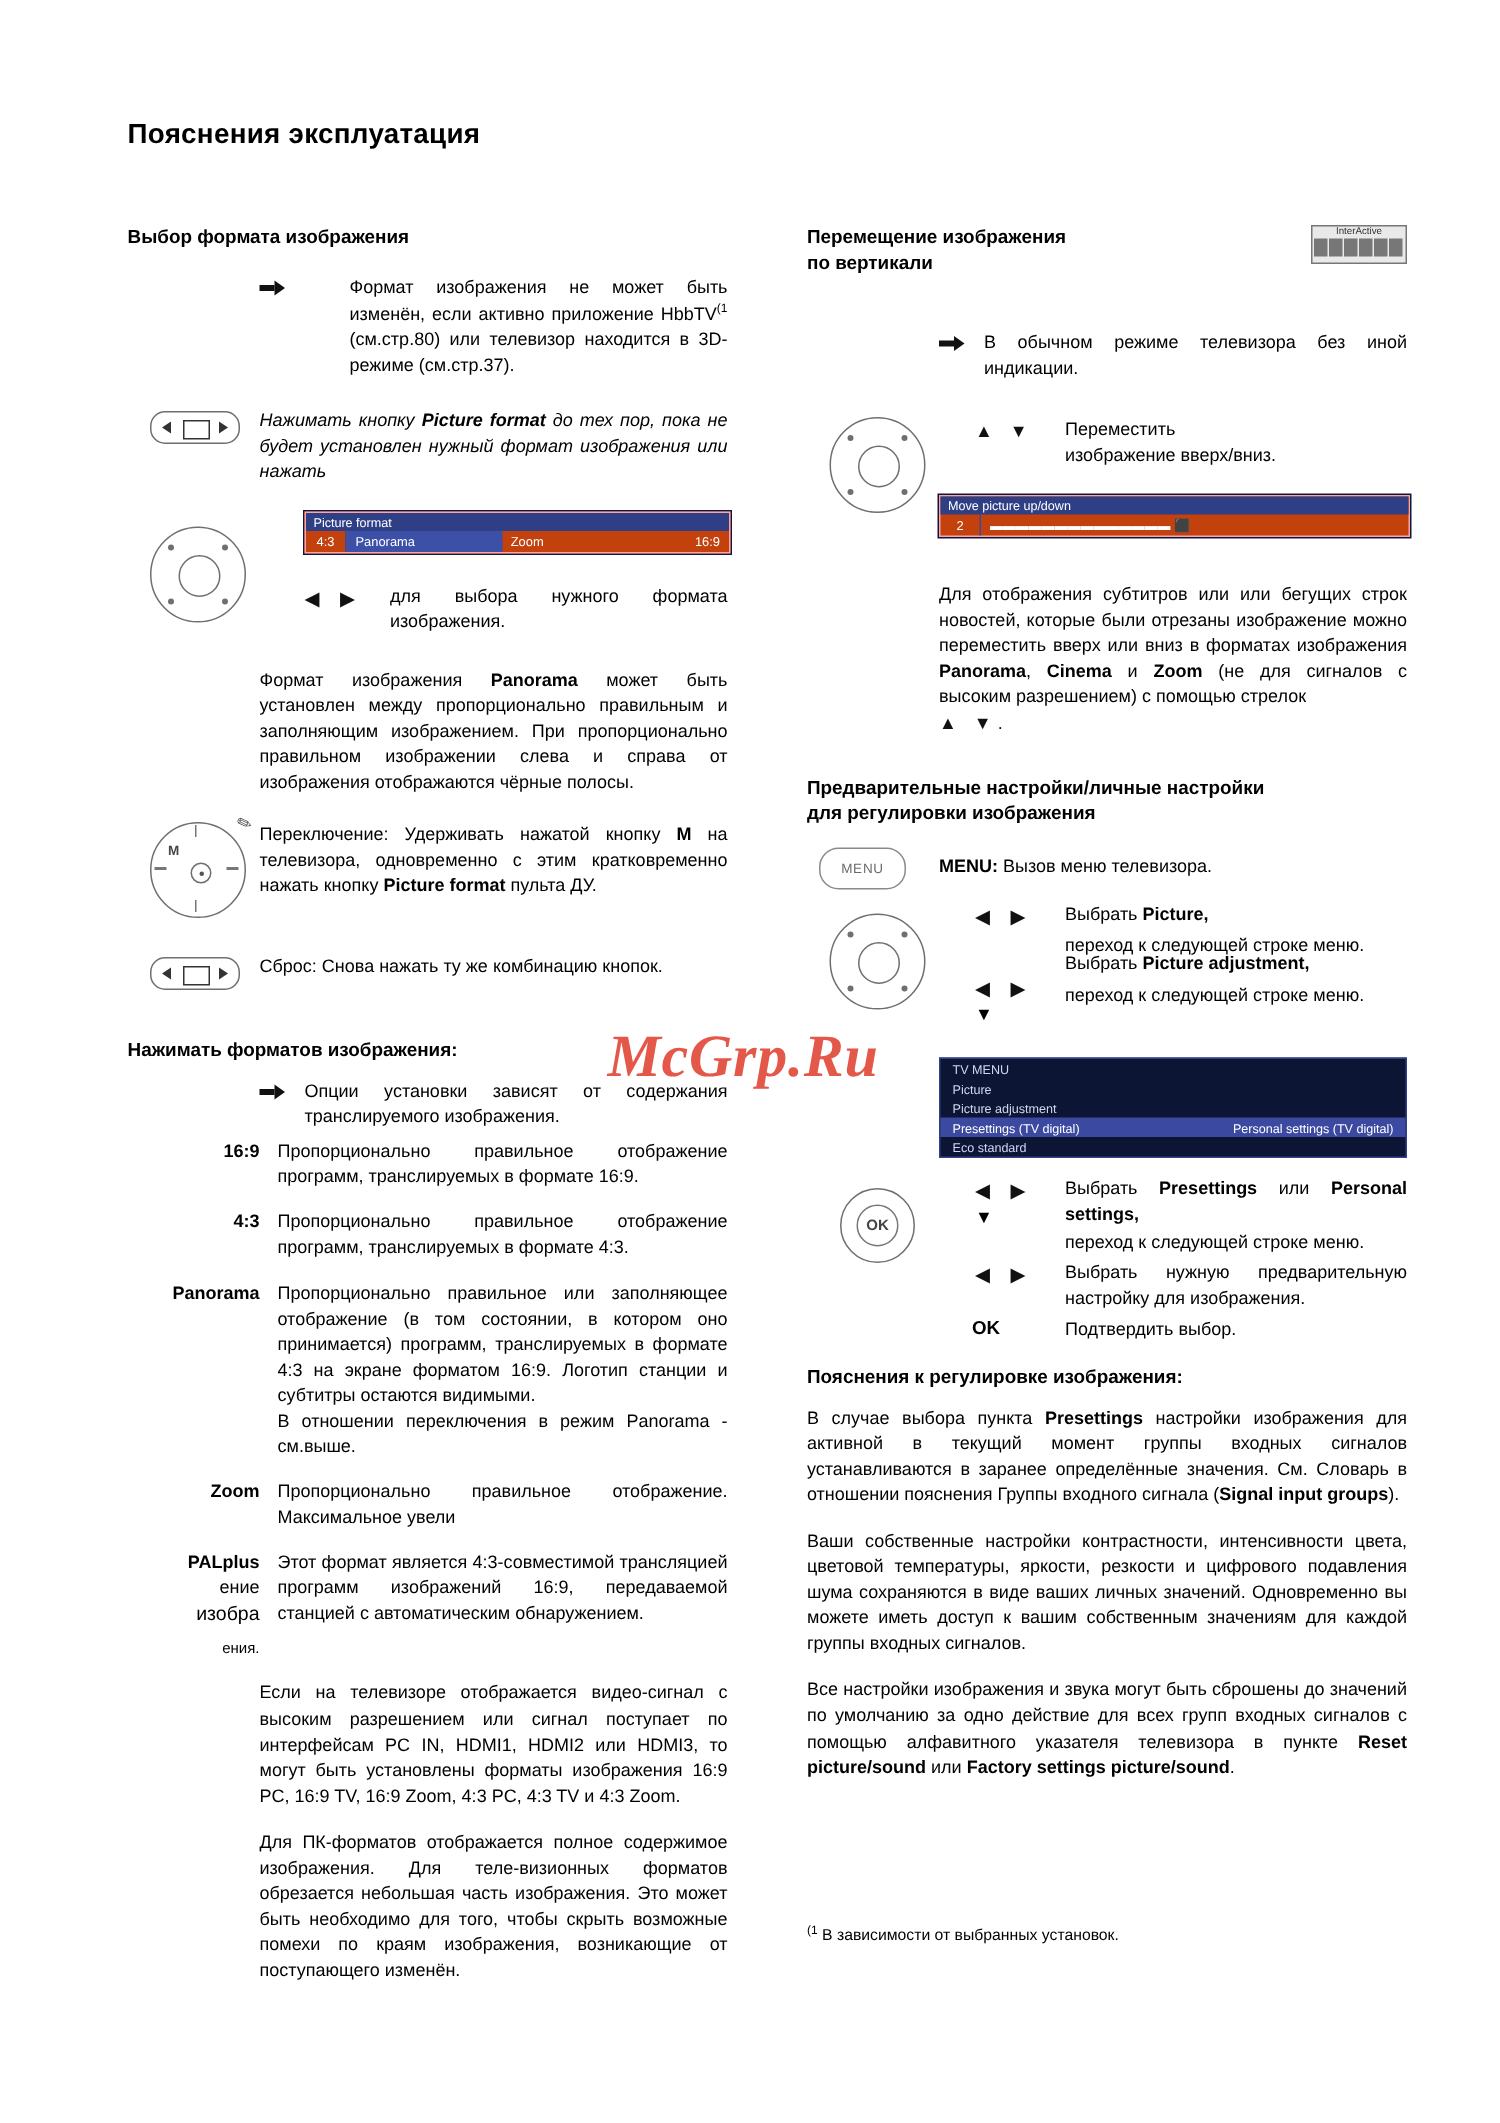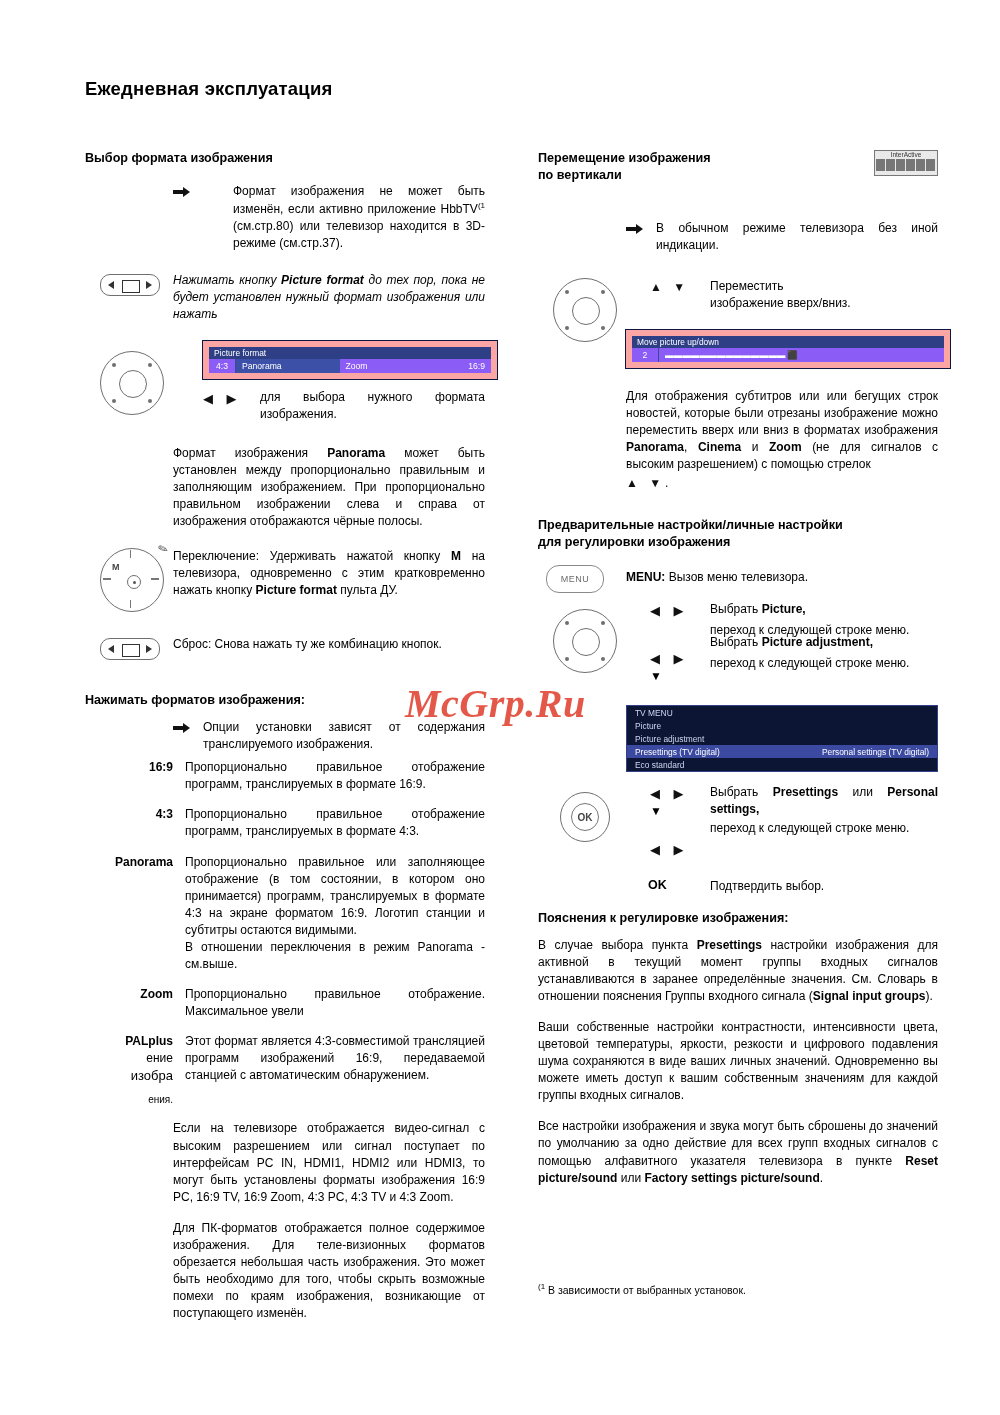--- a/index.html
+++ b/index.html
@@ -62,21 +62,21 @@
   .pfbtn .sq{position:absolute;left:50%;top:50%;width:16px;height:11px;margin:-5.5px 0 0 -8px;
     border:1.3px solid #333;}
   
   .menubtn{
     width:56px;height:26px;border-radius:13px;border:1.4px solid #8a8a8a;background:#fff;
     display:flex;align-items:center;justify-content:center;
     font-size:9px;color:#6a6a6a;letter-spacing:.5px;
   }
   
   .osd{
-    background:#8b5cf6;border:6px solid #fca5a5;color:#fff;font-size:8.6px;
+    background:#c2410c;border:1px solid #fca5a5;color:#fff;font-size:8.6px;
     box-shadow:0 0 0 1px #0d1640;
   }
   .osd .ttl{background:#2f3f86;padding:1px 5px;font-size:8.4px;}
   .osd .row2{display:flex;align-items:stretch;}
   .osd .lft{width:26px;text-align:center;padding:2px 0;border-right:1px solid #3a4b9a;}
   .osd .mid{flex:1;padding:2px 6px;}
   .osd .rgt{width:42px;text-align:right;padding:2px 6px 2px 0;}
   .osd-hl{background:#3d50a8;}
   .osd-tv{background:#0c1533;border:1px solid #33408a;color:#cfd6f2;font-size:8.4px;}
   .osd-tv .line{padding:1.5px 8px;}
@@ -113,21 +113,21 @@
   .okbtn{width:48px;height:48px;border-radius:50%;border:1.4px solid #6f6f6f;position:relative;}
   .okbtn .ok{position:absolute;left:50%;top:50%;transform:translate(-50%,-50%);
     font-size:10px;font-weight:bold;color:#444;border:1.2px solid #777;border-radius:50%;
     width:26px;height:26px;display:flex;align-items:center;justify-content:center;}
 </style>
 </head>
 <body>
 
 <div class="page">
 
-  <h1 class="title">Ежедневная эксплуатация</h1>
+  <h1 class="title">Пояснения эксплуатация</h1>
 
   <div class="col col-left">
 
     <div class="sec-h">Выбор формата изображения</div>
 
     <div class="row" style="margin-top:16px;">
       <span class="arrow-ic" style="position:absolute;left:88px;top:4px;"></span>
       <div class="para ind" style="margin-left:148px;">
         <span>Формат изображения не может быть изменён, если активно приложение HbbTV</span><span class="sup">(1</span><span> (см.стр.80) или телевизор находится в 3D-режиме (см.стр.37).</span>
       </div>
@@ -344,20 +344,21 @@
       </div>
 
       <div class="lr" style="position:absolute;left:112px;top:0;">◀&nbsp;▶</div>
       <div style="position:absolute;left:112px;top:18px;font-size:12px;">▼</div>
       <div class="para" style="position:absolute;left:172px;top:-2px;width:228px;">
         <div><span>Выбрать </span><b>Presettings</b><span> или </span><b>Personal settings,</b></div>
         <div style="margin-top:2px;">переход к следующей строке меню.</div>
       </div>
 
       <div class="lr" style="position:absolute;left:112px;top:56px;">◀&nbsp;▶</div>
+      <div class="para" style="position:absolute;left:172px;top:54px;width:228px;">Выбрать нужную предварительную настройку для изображения.</div>
 
       <div style="position:absolute;left:110px;top:92px;font-size:12.5px;font-weight:bold;">OK</div>
       <div class="para" style="position:absolute;left:172px;top:92px;width:228px;">Подтвердить выбор.</div>
     </div>
 
     <div class="sec-h" style="margin-top:14px;">Пояснения к регулировке изображения:</div>
 
     <div class="para" style="margin-top:10px;">
       <span>В случае выбора пункта </span><b>Presettings</b><span> настройки изображения для активной в текущий момент группы входных сигналов устанавливаются в заранее определённые значения. См. Словарь в отношении пояснения  Группы входного сигнала (</span><b>Signal input groups</b><span>).</span>
     </div>

